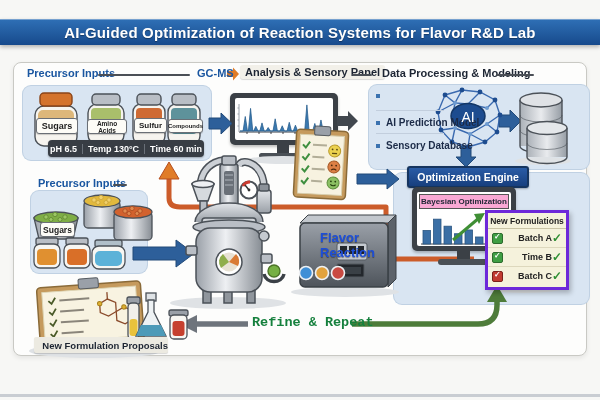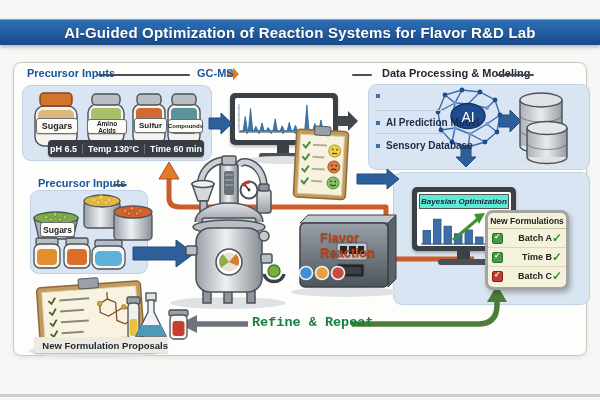--- a/index.html
+++ b/index.html
@@ -34,35 +34,35 @@
   
   .bullet{display:flex;align-items:center;z-index:6;}
   .bullet .sq{width:4px;height:4px;background:#3a72b0;margin-right:6px;flex:0 0 auto;}
   .bullet span{font-weight:bold;font-size:10px;color:#1c2b48;white-space:nowrap;}
   .bdivider{height:1px;background:#c2cedd;z-index:6;}
   
   .ailabel{color:#fff;font-weight:normal;font-size:14px;text-align:center;z-index:6;}
   
   .oehead{left:407px;top:166px;width:118px;height:18px;background:linear-gradient(#2a5ca6,#173f7e);border:2px solid #16355f;border-radius:3px;display:flex;align-items:center;justify-content:center;z-index:6;box-shadow:0 1px 2px rgba(0,0,0,.3);}
   .oehead span{color:#fff;font-weight:bold;font-size:10.5px;white-space:nowrap;}
-  .bayeschip{position:absolute;left:2px;top:2px;width:88px;height:13px;background:#5eead4;border:1px solid #555;display:flex;align-items:center;justify-content:center;font-style:italic;}
+  .bayeschip{position:absolute;left:2px;top:2px;width:88px;height:13px;background:#f9a8d4;border:1px solid #555;display:flex;align-items:center;justify-content:center;}
   .bayeschip span{font-weight:bold;font-size:8px;color:#1d2533;white-space:nowrap;}
   
-  .nfpanel{left:485px;top:210px;width:78px;height:74px;background:#f5f2dc;border:3px solid #a3a3a3;border-radius:8px;z-index:6;box-shadow:2px 3px 5px rgba(0,0,0,.25);}
+  .nfpanel{left:485px;top:210px;width:78px;height:74px;background:#f5f2dc;border:3px solid #6d28d9;border-radius:0;z-index:6;box-shadow:2px 3px 5px rgba(0,0,0,.25);}
   .nfpanel .nfhead{height:15px;display:flex;align-items:center;justify-content:center;border-bottom:1px solid #c9c4a6;font-weight:bold;font-size:8.5px;color:#222;}
   .nfrow{height:18px;display:flex;align-items:center;padding:0 4px;border-bottom:1px solid #ddd8bd;text-align:right;}
   .nfrow:last-child{border-bottom:none;}
   .nfbox{width:9px;height:9px;border-radius:2px;margin-right:4px;position:relative;flex:0 0 auto;border:1px solid #2d6b2d;}
   .nfbox.green{background:#3f9e43;}
   .nfbox.red{background:#c13b30;border-color:#7c221b;}
   .nfbox::after{content:"✓";position:absolute;left:1px;top:-2px;color:#fff;font-size:8px;font-weight:bold;}
   .nfrow .blab{font-weight:bold;font-size:9px;color:#222;flex:1;}
   .nfrow .chk{color:#2e8f33;font-weight:bold;font-size:12px;line-height:1;}
   
-  .frtext{z-index:6;color:#c2410c;font-weight:bold;font-size:13px;line-height:1.12;text-shadow:0 1px 1px rgba(0,0,0,.4);}
+  .frtext{z-index:6;color:#1d4ed8;font-weight:bold;font-size:13px;line-height:1.12;text-shadow:0 1px 1px rgba(0,0,0,.4);}
   
   .refine{z-index:6;color:#15803d;font-weight:bold;font-size:13.5px;white-space:nowrap;font-family:Liberation Mono, monospace;}
   
   .proplabel{left:34px;top:337px;width:134px;height:16px;background:#eceae1;border-radius:2px;display:flex;align-items:center;justify-content:flex-end;z-index:6;box-shadow:0 1px 1px rgba(0,0,0,.15);}
   .proplabel span{font-weight:bold;font-size:9.5px;color:#1d2533;white-space:nowrap;}
   .art{position:absolute;left:0;top:0;z-index:5;pointer-events:none;}
 </style>
 </head>
 <body>
 
@@ -71,20 +71,21 @@
   <div class="abs banner">
     <span>AI-Guided Optimization of Reaction Systems for Flavor R&amp;D Lab</span>
   </div>
   <div class="abs bottomstrip"></div>
 
   <div class="abs frame"></div>
 
   <div class="abs sechead" style="left:27px;top:67px;">Precursor Inputs</div>
   <div class="abs hline" style="left:98px;top:74px;width:92px;"></div>
   <div class="abs sechead" style="left:197px;top:67px;">GC-MS</div>
+  <div class="abs sechead dark chip-analysis" style="left:240px;top:65px;">Analysis &amp; Sensory Panel</div>
   <div class="abs hline" style="left:352px;top:74px;width:20px;"></div>
   <div class="abs hline" style="left:360px;top:74px;width:0px;"></div>
   <div class="abs sechead dark" style="left:382px;top:67px;">Data Processing &amp; Modeling</div>
   <div class="abs hline" style="left:496px;top:74px;width:38px;"></div>
   <div class="abs sechead" style="left:38px;top:177px;">Precursor Inputs</div>
   <div class="abs hline" style="left:113px;top:184px;width:14px;"></div>
 
   <div class="abs bluepanel" style="left:22px;top:85px;width:190px;height:76px;"></div>
   <div class="abs bluepanel" style="left:30px;top:190px;width:118px;height:84px;"></div>
   <div class="abs bluepanel" style="left:368px;top:84px;width:222px;height:86px;"></div>
@@ -139,20 +140,23 @@
       <span>AI Prediction Model</span>
     </div>
   <div class="abs bdivider" style="left:376px;top:133px;width:68px;"></div>
   <div class="abs bullet" style="left:376px;top:140px;">
       <div class="sq"></div>
       <span>Sensory Database</span>
     </div>
 
   <div class="abs ailabel" style="left:451px;top:109px;width:34px;">AI</div>
 
+  <div class="abs oehead">
+    <span>Optimization Engine</span>
+  </div>
   <div class="abs monitor monitor2" style="left:412px;top:187px;width:104px;height:64px;">
     <div class="screen" style="width:94px;height:54px;">
       <div class="bayeschip">
           <span>Bayesian Optimization</span>
         </div>
       <svg id="oe-bars" width="94" height="38" viewBox="0 0 94 38" style="position:absolute;left:0;top:16px;">
         <line x1="4" y1="36" x2="90" y2="36" stroke="#3a3f46" stroke-width="1"></line>
         <rect x="79.5" width="7.5" y="25.2" height="10.8" fill="#3b6fa5" stroke="#2a5580" stroke-width="0.8"></rect>
           <rect x="69" width="7.5" y="17.64" height="18.36" fill="#3b6fa5" stroke="#2a5580" stroke-width="0.8"></rect>
           <rect x="58.5" width="7.5" y="28.98" height="7.0200000000000005" fill="#3b6fa5" stroke="#2a5580" stroke-width="0.8"></rect>

